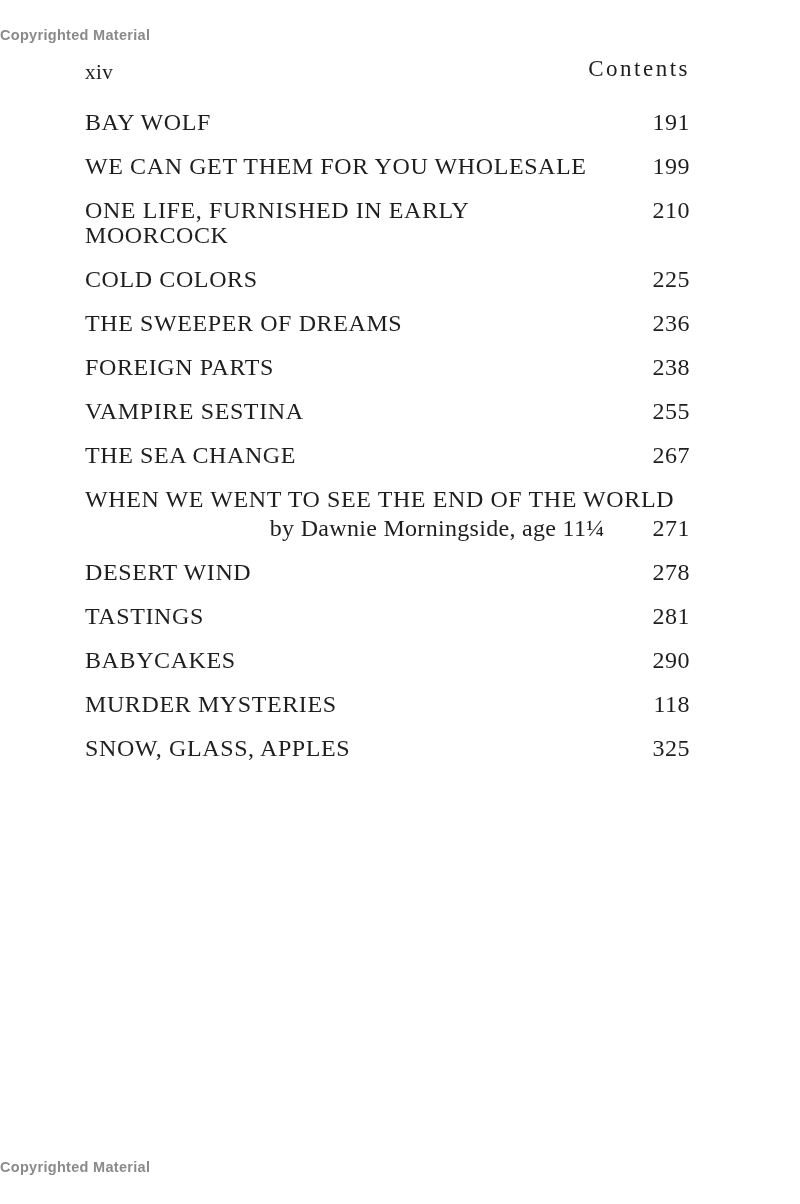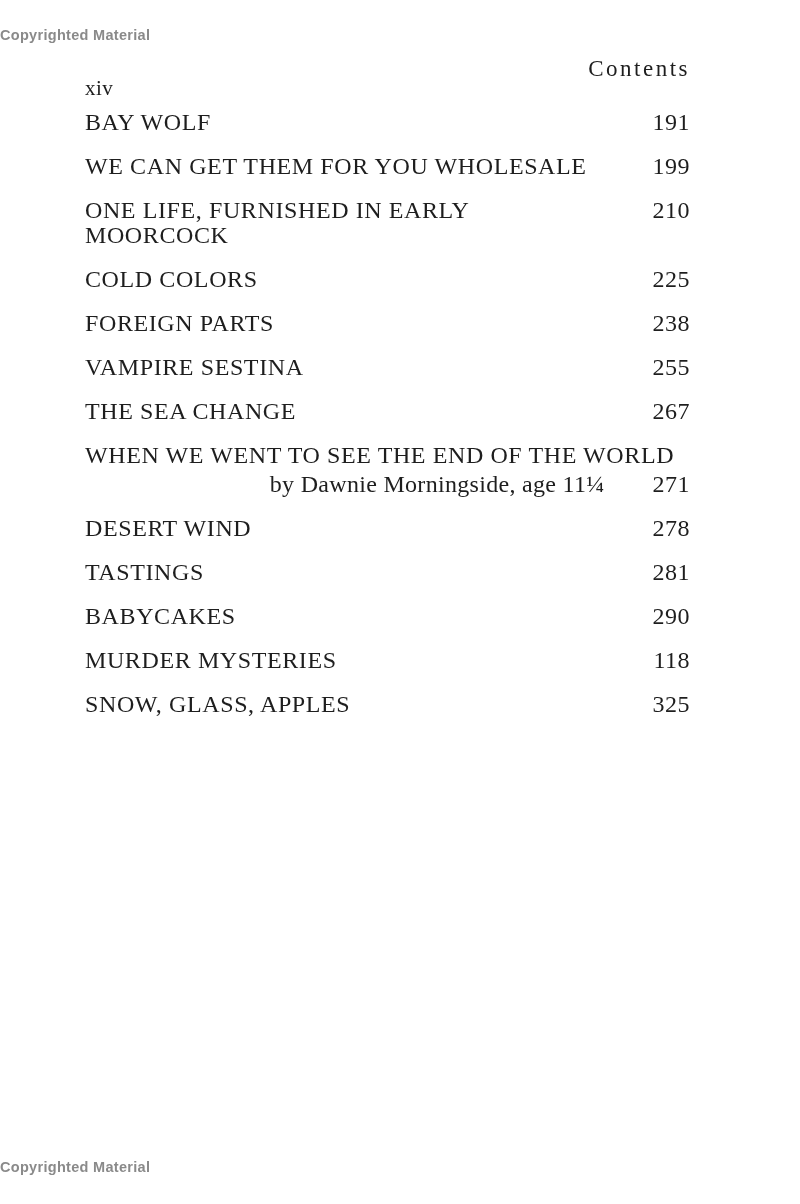--- a/index.html
+++ b/index.html
@@ -33,21 +33,21 @@
   .page-header {
     position: absolute;
     top: 56px;
     left: 85px;
     right: 110px;
     height: 28px;
   }
   .folio {
     position: absolute;
     left: 0;
-    top: 20px;
+    top: 4px;
     font-size: 21px;
     letter-spacing: 0.5px;
   }
   .running-head {
     position: absolute;
     left: 0;
     right: 0;
     top: 0;
     text-align: right;
     font-size: 23px;
@@ -123,20 +123,26 @@
     </div>
   </div>
       <div class="toc-row">
     <div class="toc-line">
       <span class="toc-title">COLD COLORS</span>
       <span class="toc-page">225</span>
     </div>
   </div>
       <div class="toc-row">
     <div class="toc-line">
+      <span class="toc-title">THE SWEEPER OF DREAMS</span>
+      <span class="toc-page">236</span>
+    </div>
+  </div>
+      <div class="toc-row">
+    <div class="toc-line">
       <span class="toc-title">FOREIGN PARTS</span>
       <span class="toc-page">238</span>
     </div>
   </div>
       <div class="toc-row">
     <div class="toc-line">
       <span class="toc-title">VAMPIRE SESTINA</span>
       <span class="toc-page">255</span>
     </div>
   </div>

